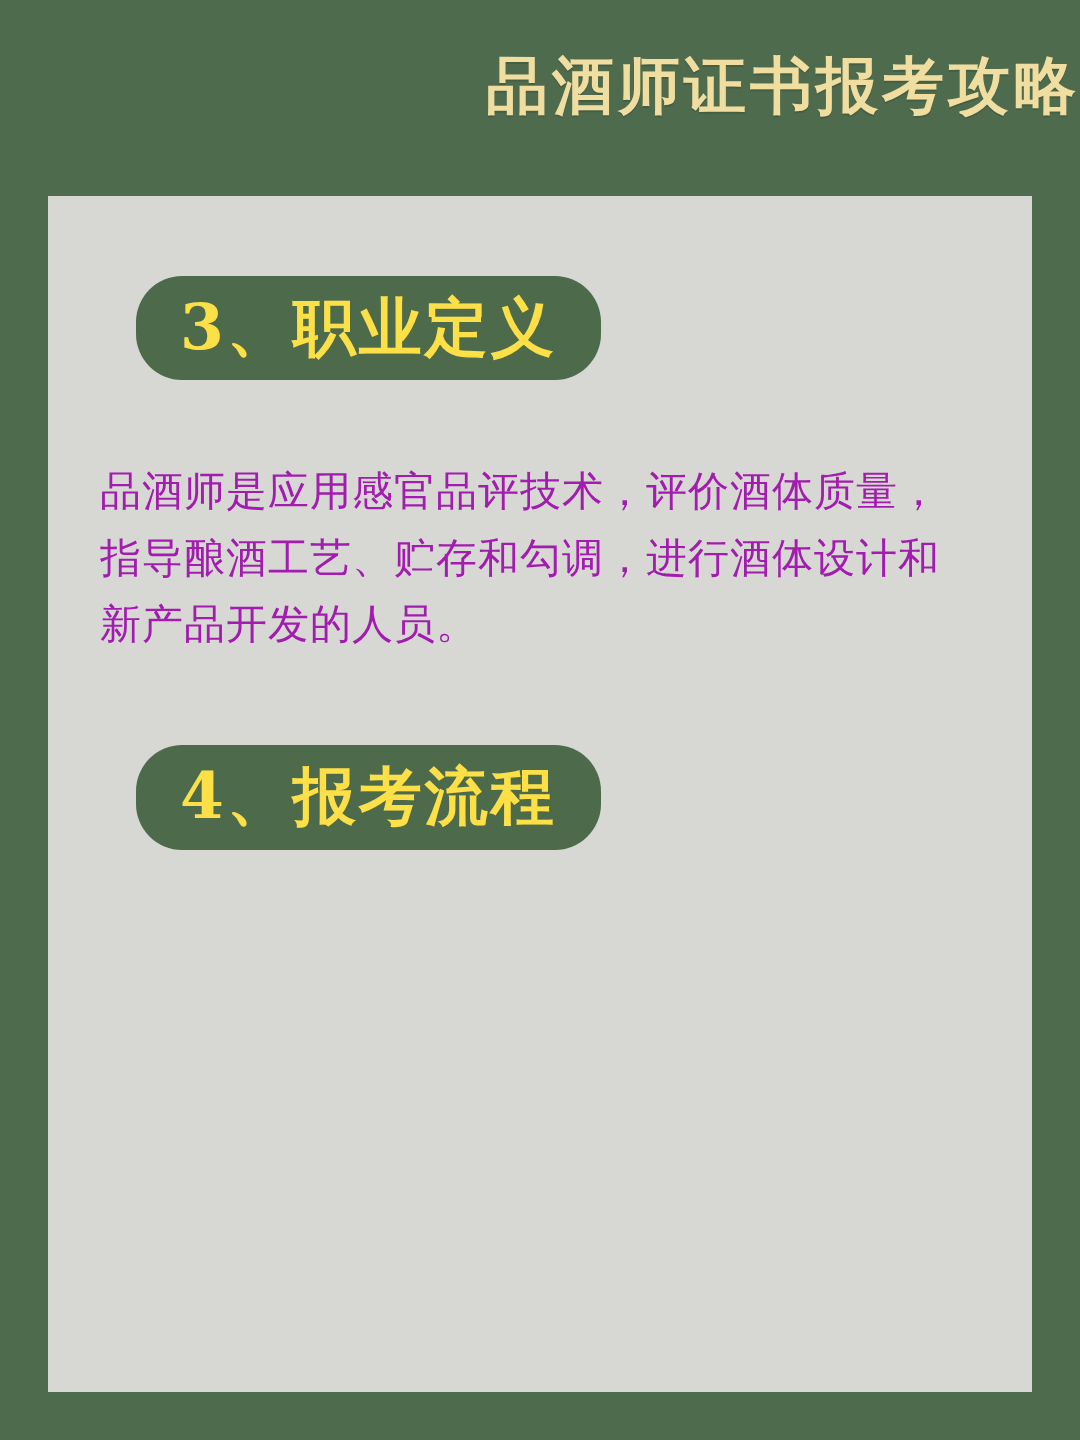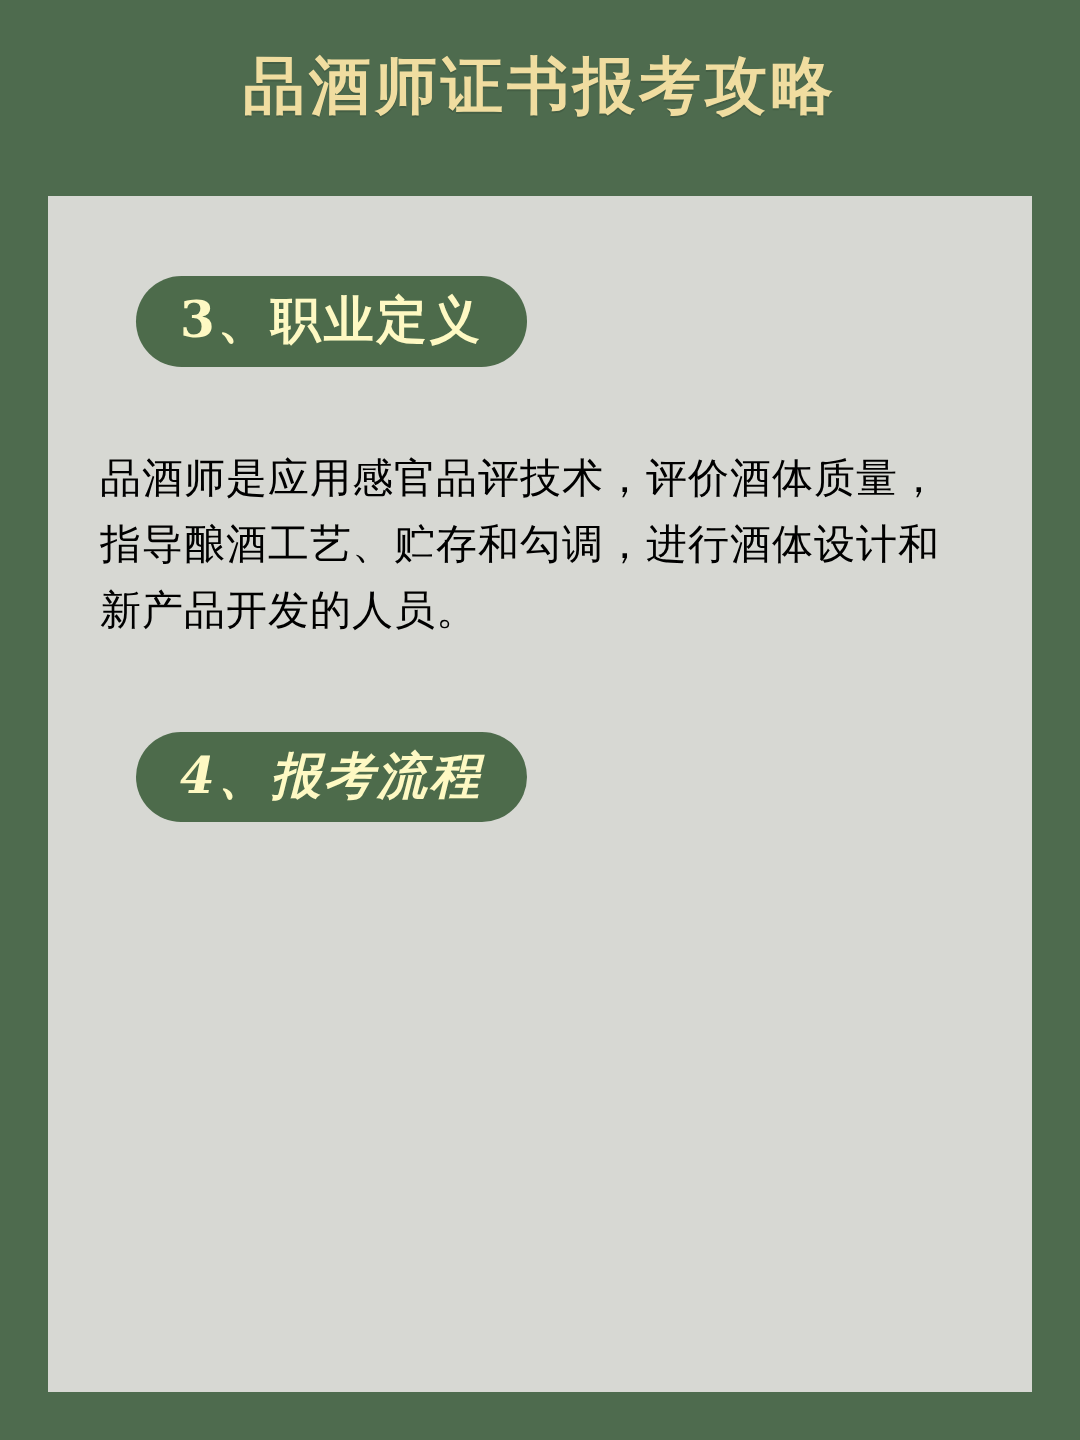--- a/index.html
+++ b/index.html
@@ -14,21 +14,21 @@
     overflow: hidden;
   }
   .poster {
     position: relative;
     width: 1080px;
     height: 1440px;
     background: #4e6b4e;
     box-sizing: border-box;
   }
   .poster-title {
-    text-align: center;
+    text-align: right;
     color: #f0dda0;
     font-family: "DejaVu Serif", "Liberation Serif", serif;
     font-weight: bold;
     font-size: 62px;
     letter-spacing: 4px;
     padding-top: 52px;
     line-height: 1.1;
     text-shadow: 0 2px 0 rgba(0,0,0,0.12);
   }
   .card {
@@ -37,33 +37,33 @@
     top: 196px;
     width: 984px;
     height: 1196px;
     background: #d7d8d3;
     box-sizing: border-box;
     padding: 60px 46px 40px 46px;
   }
   .section-pill {
     display: inline-block;
     background: #4d6b4b;
-    color: #fef9c3;
+    color: #fde047;
     font-family: "DejaVu Serif", "Liberation Serif", serif;
     font-weight: bold;
-    font-size: 50px;
+    font-size: 63px;
     letter-spacing: 3px;
     border-radius: 46px;
     padding: 18px 44px 20px 44px;
     line-height: 1.05;
   }
   .pill-wrap-1 { margin-top: 20px; margin-left: 42px; }
-  .pill-wrap-2 { margin-top: 88px; margin-left: 42px; font-style: italic; }
+  .pill-wrap-2 { margin-top: 88px; margin-left: 42px; }
   .body-text {
-    color: #000000;
+    color: #a21caf;
     font-family: Liberation Serif, serif;
     font-size: 41px;
     line-height: 1.62;
     letter-spacing: 1px;
     margin: 0;
     padding: 0 6px;
   }
   .body-text.first { margin-top: 78px; }
   .body-text.second { margin-top: 76px; }
 </style>

